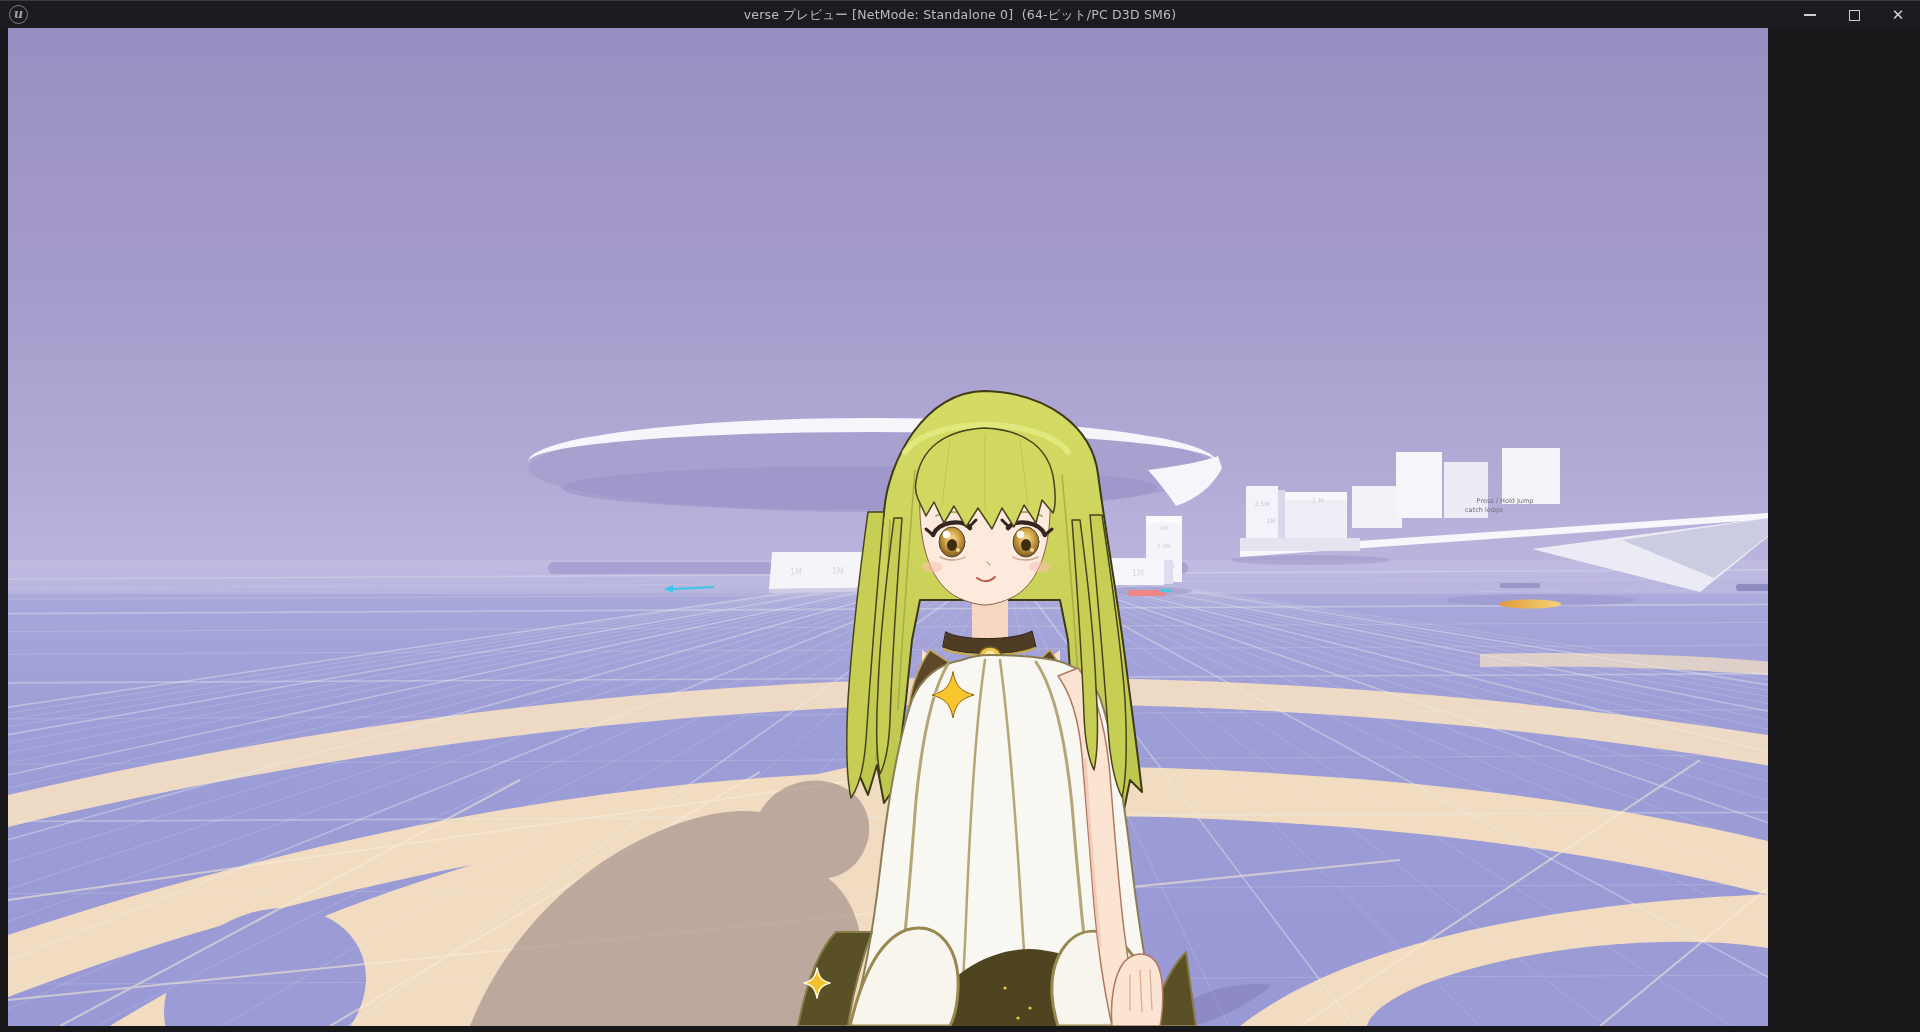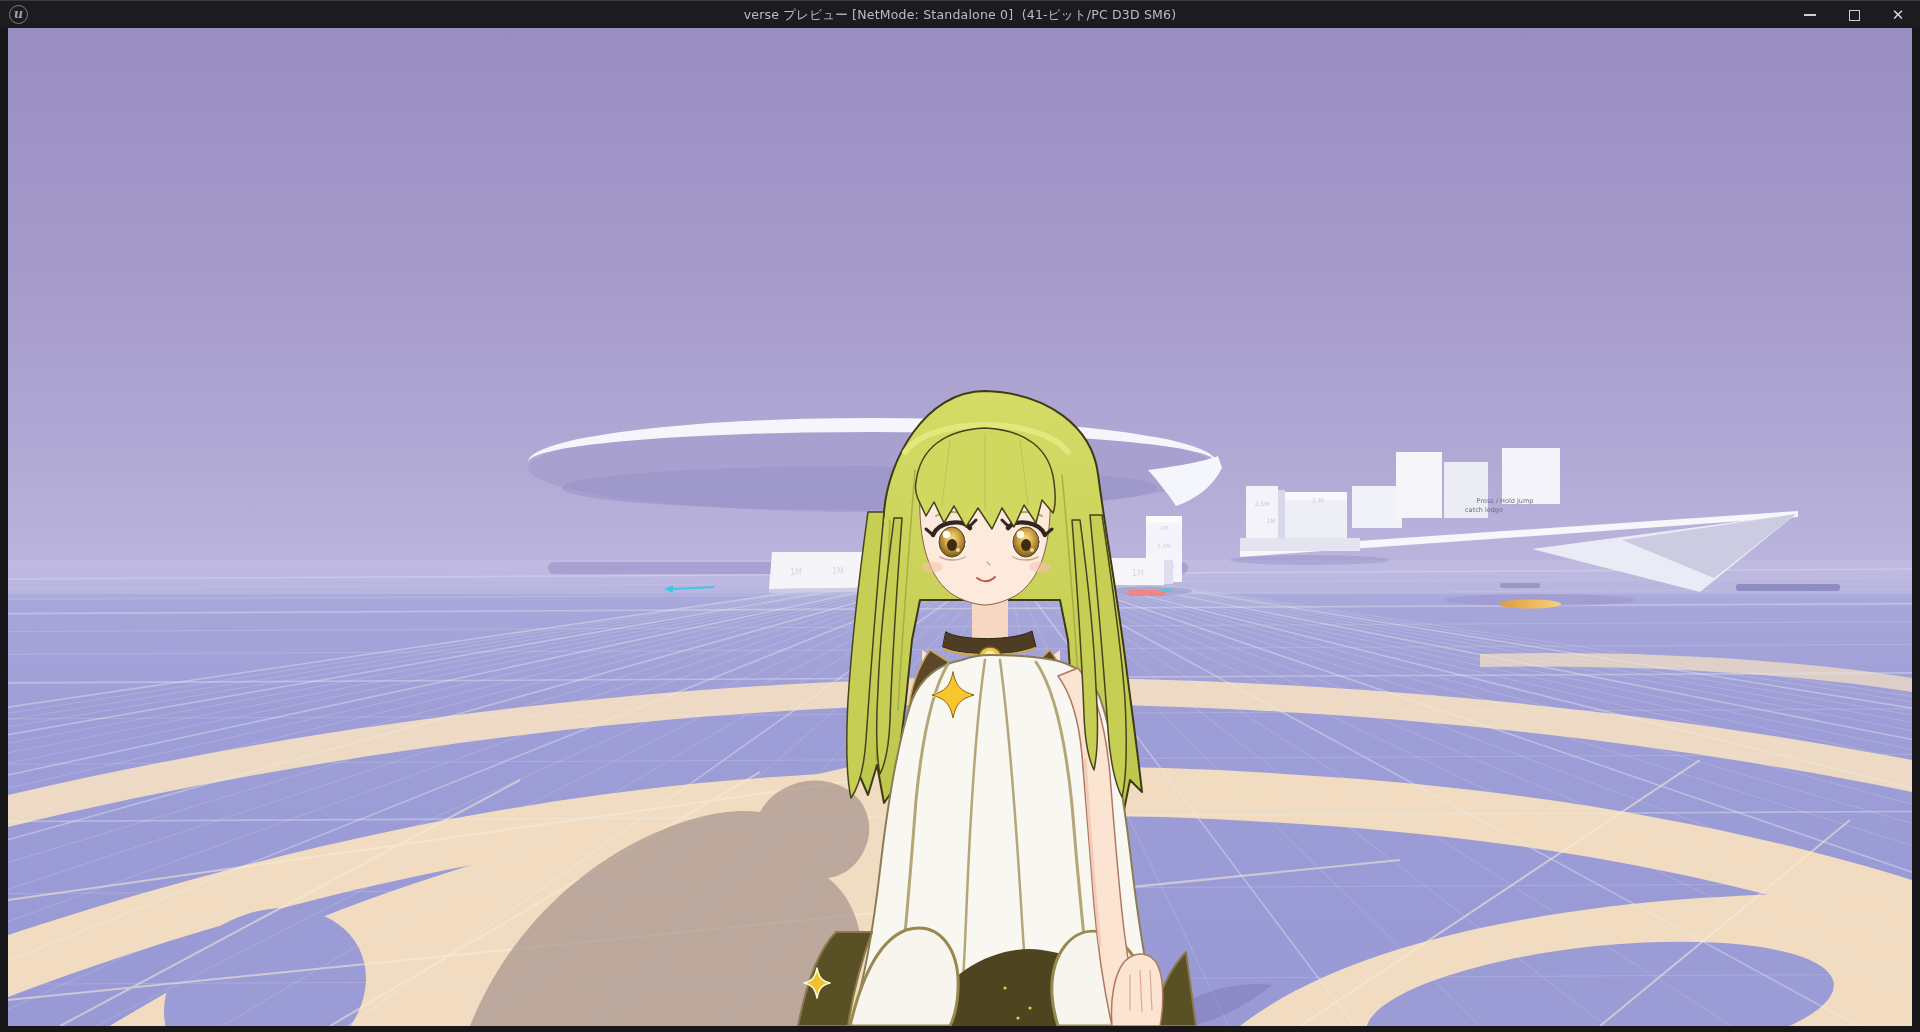--- a/index.html
+++ b/index.html
@@ -14,32 +14,32 @@
            font-size:13px;line-height:15px;}
   .title-text{position:absolute;left:0;right:0;top:0;height:28px;line-height:28px;text-align:center;
               color:#bdbdc0;font-size:12.5px;white-space:pre;letter-spacing:.2px;}
   .win-controls{position:absolute;right:12px;top:0;height:28px;display:flex;align-items:center;gap:24px;}
   .win-btn{width:20px;height:20px;display:flex;align-items:center;justify-content:center;
            color:#cfcfd2;font-size:14px;cursor:default;}
   .min-glyph{display:block;width:12px;height:0;border-top:2px solid #cfcfd2;}
   .max-glyph{display:block;width:11px;height:11px;border:1.5px solid #cfcfd2;box-sizing:border-box;}
   .close-glyph{font-size:15px;line-height:15px;color:#d6d6d8;}
   
-  .viewport{position:absolute;left:8px;top:28px;width:1904px;height:998px;background:#84cc16;overflow:hidden;}
+  .viewport{position:absolute;left:8px;top:28px;width:1760px;height:998px;background:#84cc16;overflow:hidden;}
   .viewport svg{display:block;}
   text{font-family:"DejaVu Sans","Liberation Sans",sans-serif;}
 </style>
 </head>
 <body>
 
 <div class="window">
 
   <div class="titlebar">
     <div class="ue-logo">u</div>
-    <div class="title-text">verse プレビュー [NetMode: Standalone 0]  (41-ビット/PC D3D SM6)</div>
+    <div class="title-text">verse プレビュー [NetMode: Standalone 0]  (64-ビット/PC D3D SM6)</div>
     <div class="win-controls">
       <div class="win-btn">
           <span class="min-glyph"></span>
         </div>
       <div class="win-btn">
           <span class="max-glyph"></span>
         </div>
       <div class="win-btn">
           <span class="close-glyph">✕</span>
         </div>

